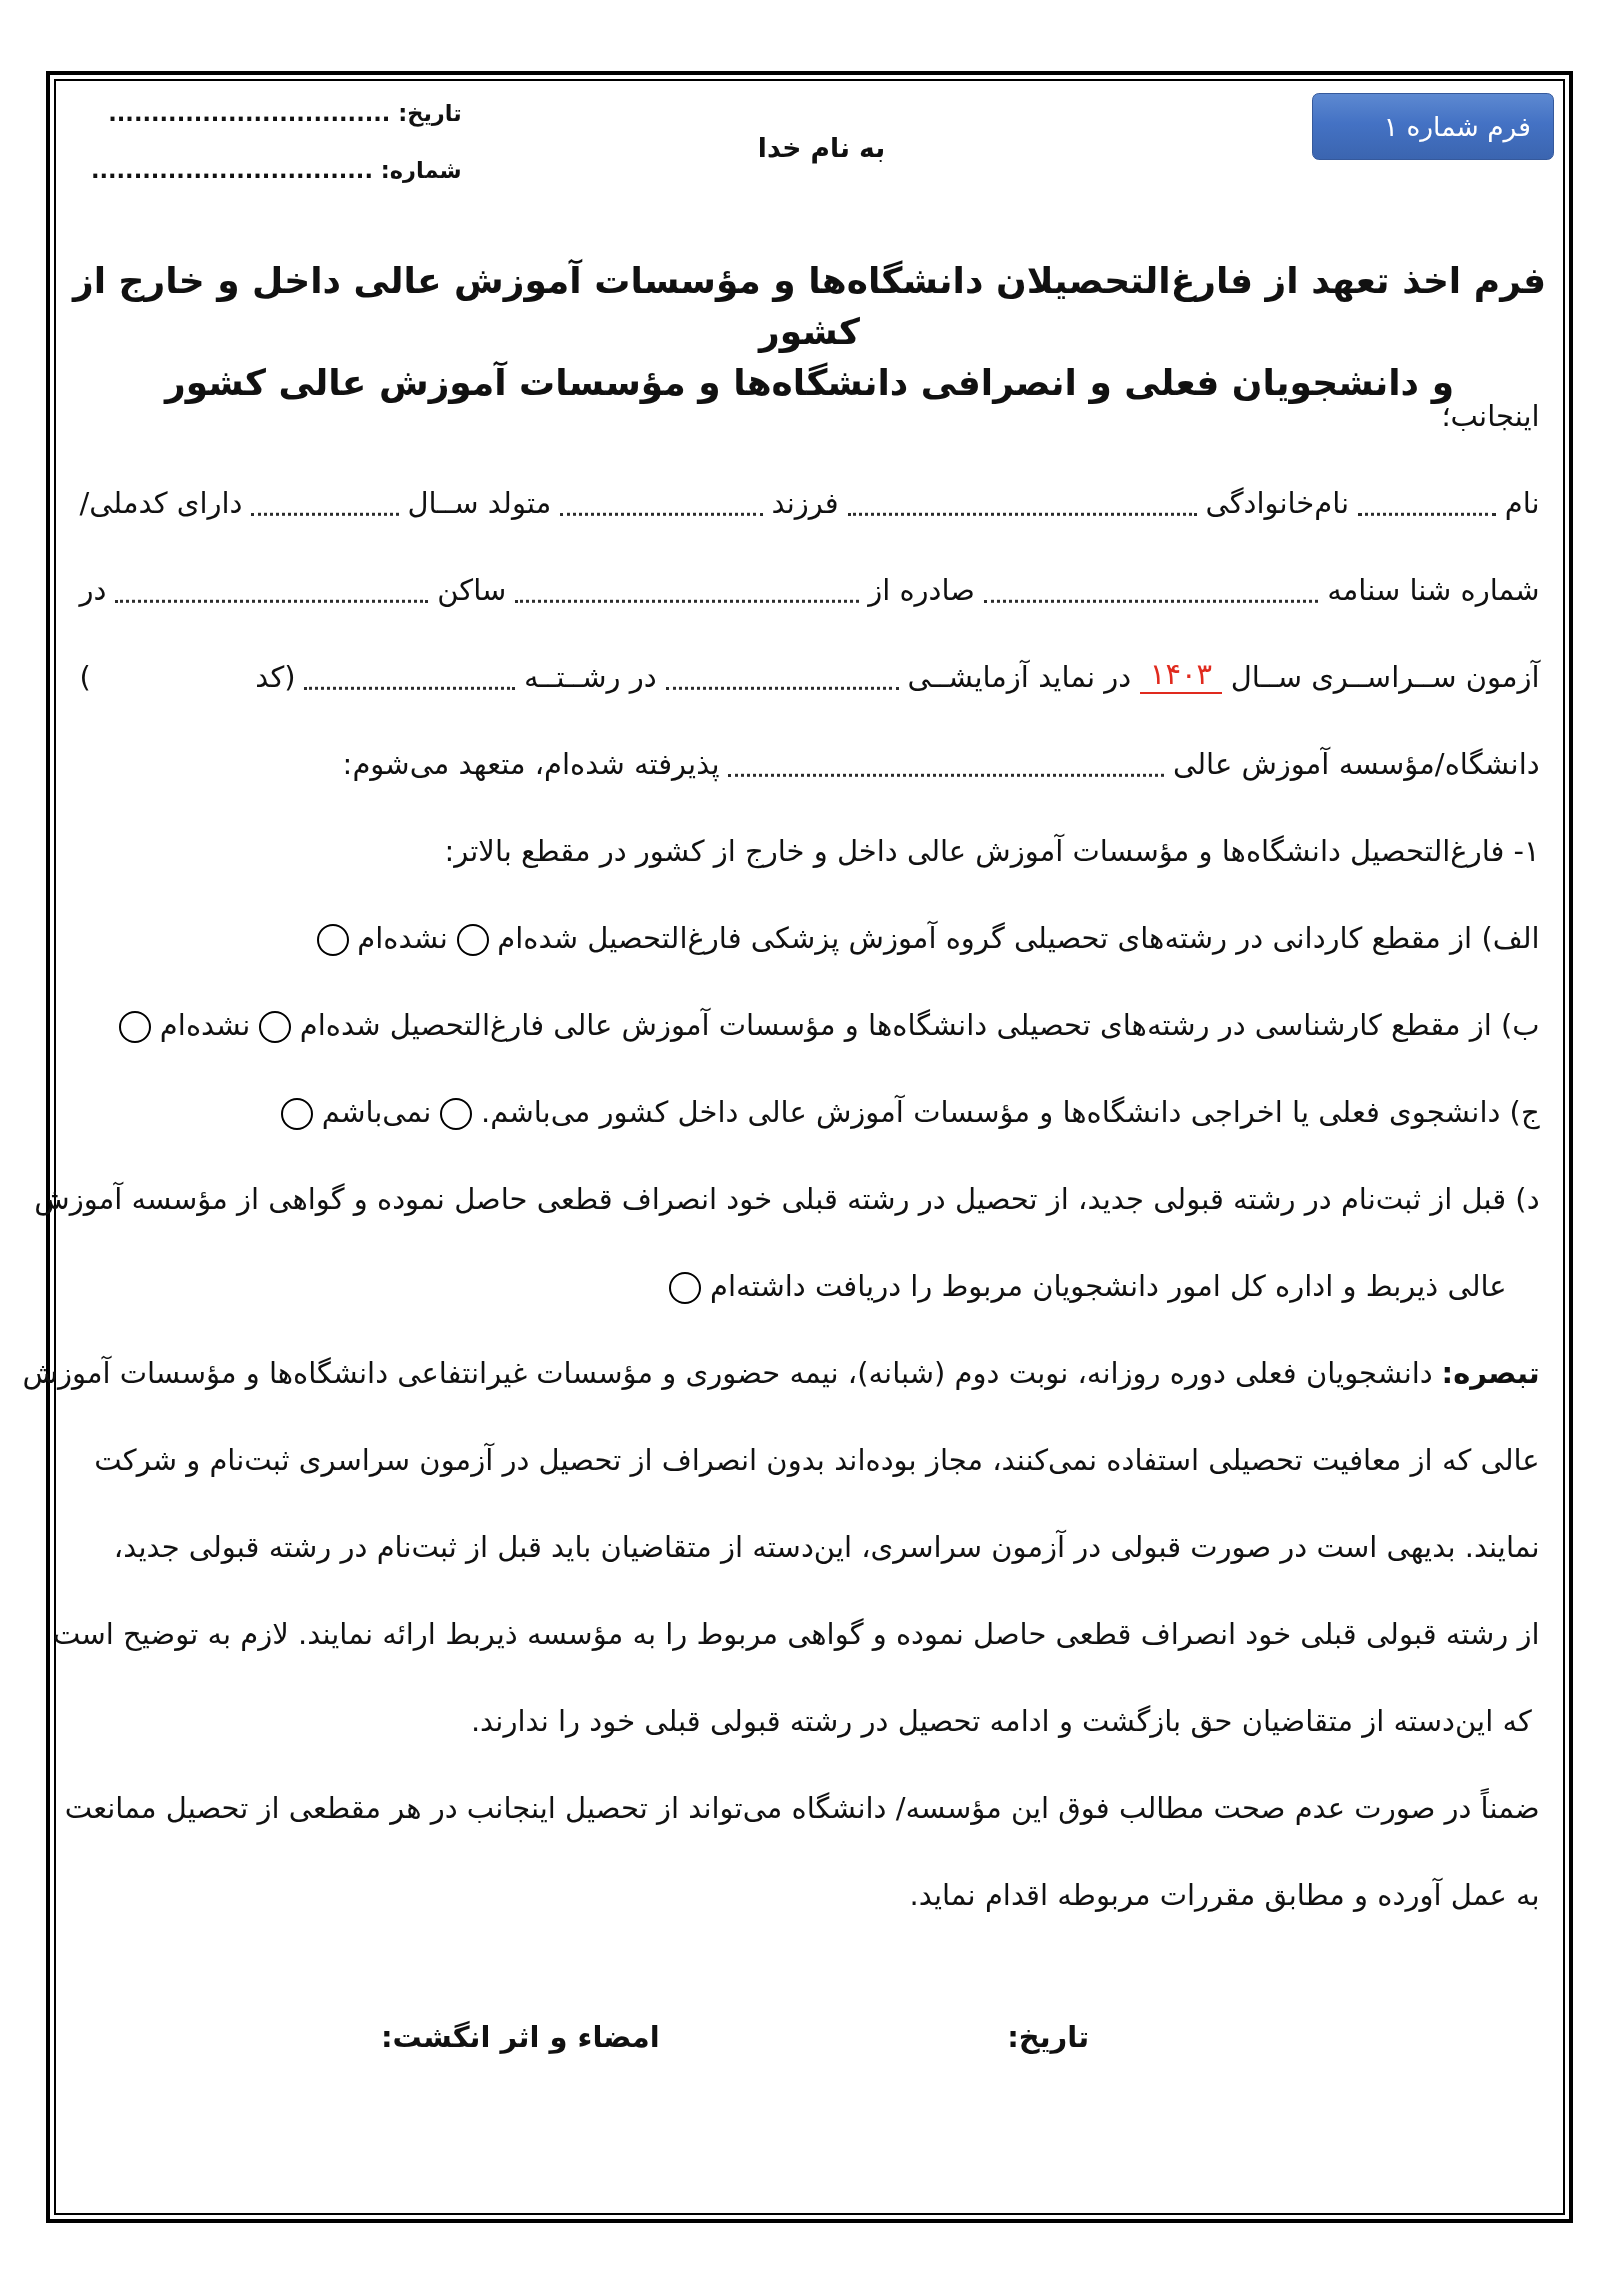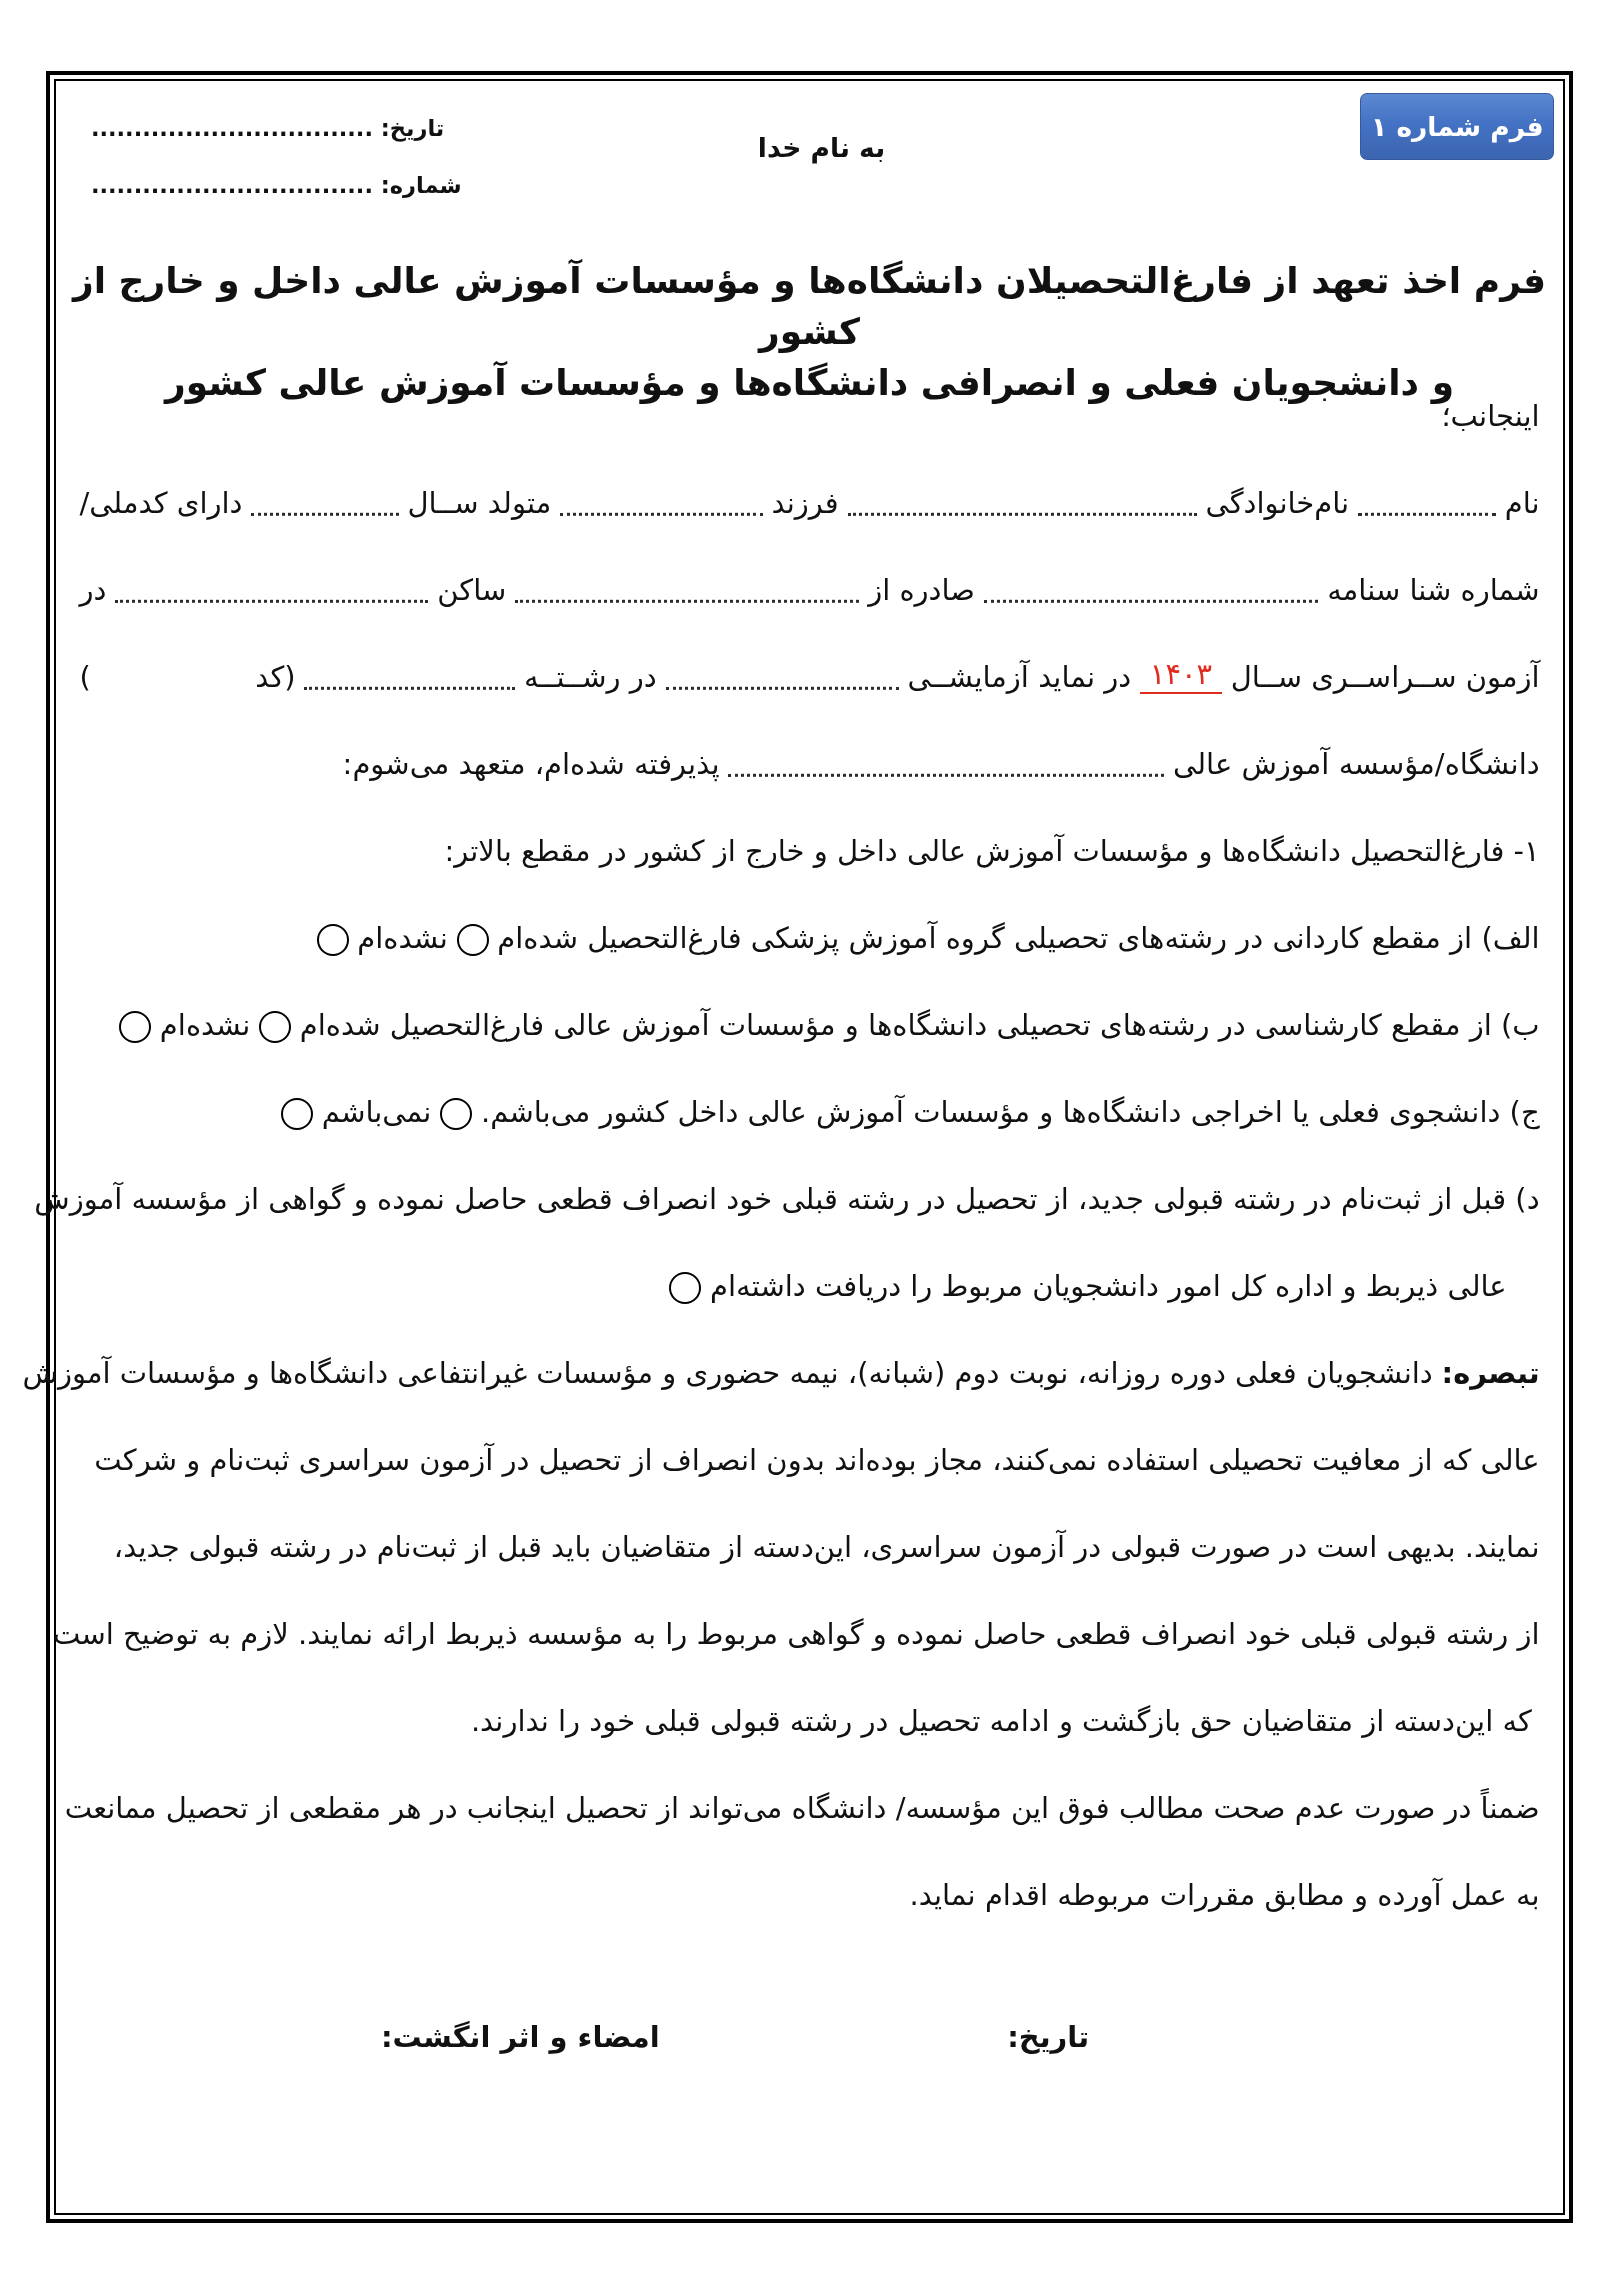--- a/index.html
+++ b/index.html
@@ -18,23 +18,23 @@
     width:100%;height:100%;border:2px solid #000;box-sizing:border-box;
     position:relative;background:#fff;
   }
 
   
   .badge{
     position:absolute;top:11.8px;right:8.8px;width:192px;height:65px;
     background:linear-gradient(180deg,#5d89d1 0%,var(--accent) 45%,#3b65b0 100%);
     border:1px solid #35599c;border-radius:6.9px;
     display:flex;align-items:center;justify-content:center;
-    color:#fff;font-weight:bold;font-size:26.5px;
+    color:#fff;font-weight:normal;font-size:26.5px;padding-left:48px;
   }
-  .hdr-left{position:absolute;left:35px;top:33px;direction:rtl;text-align:left;}
+  .hdr-left{position:absolute;left:35px;top:18px;direction:rtl;text-align:right;}
   .hdr-left .hline{font-weight:bold;font-size:22.5px;line-height:29px;white-space:nowrap;}
   .hdr-left .hline + .hline{margin-top:28px;}
   .bismillah{
     position:absolute;top:51px;left:0;right:0;text-align:center;
     font-weight:bold;font-size:26.5px;margin-left:24px;
   }
 
   
   .title{
     position:absolute;top:174px;left:0;right:0;text-align:center;

